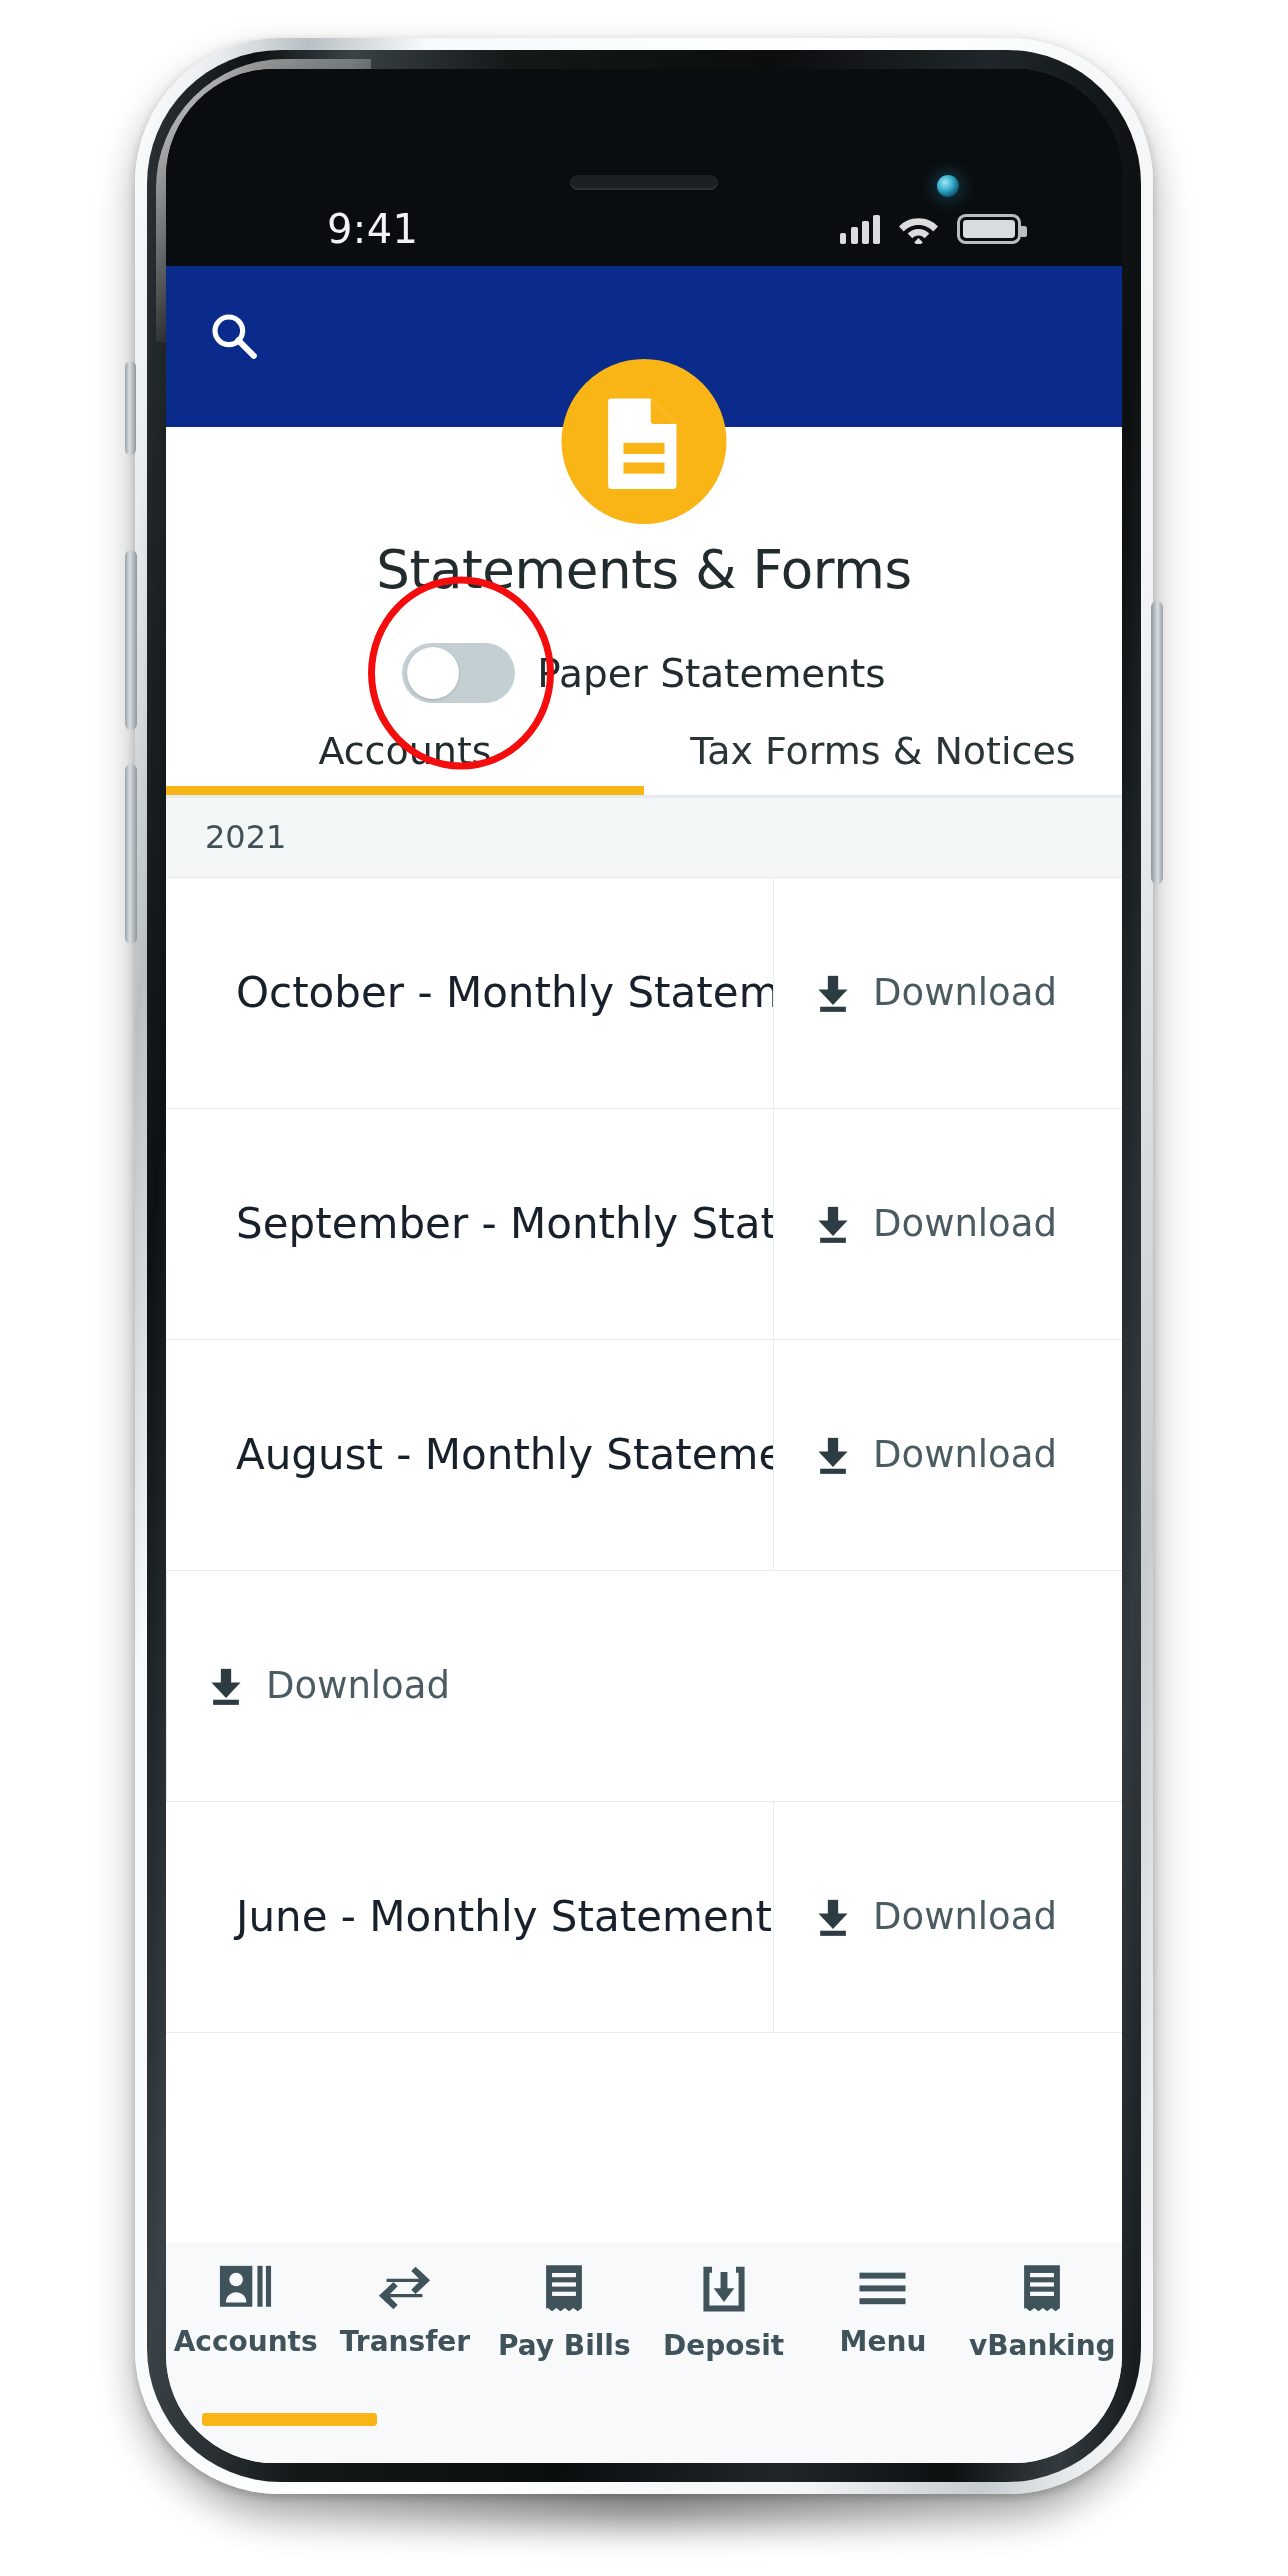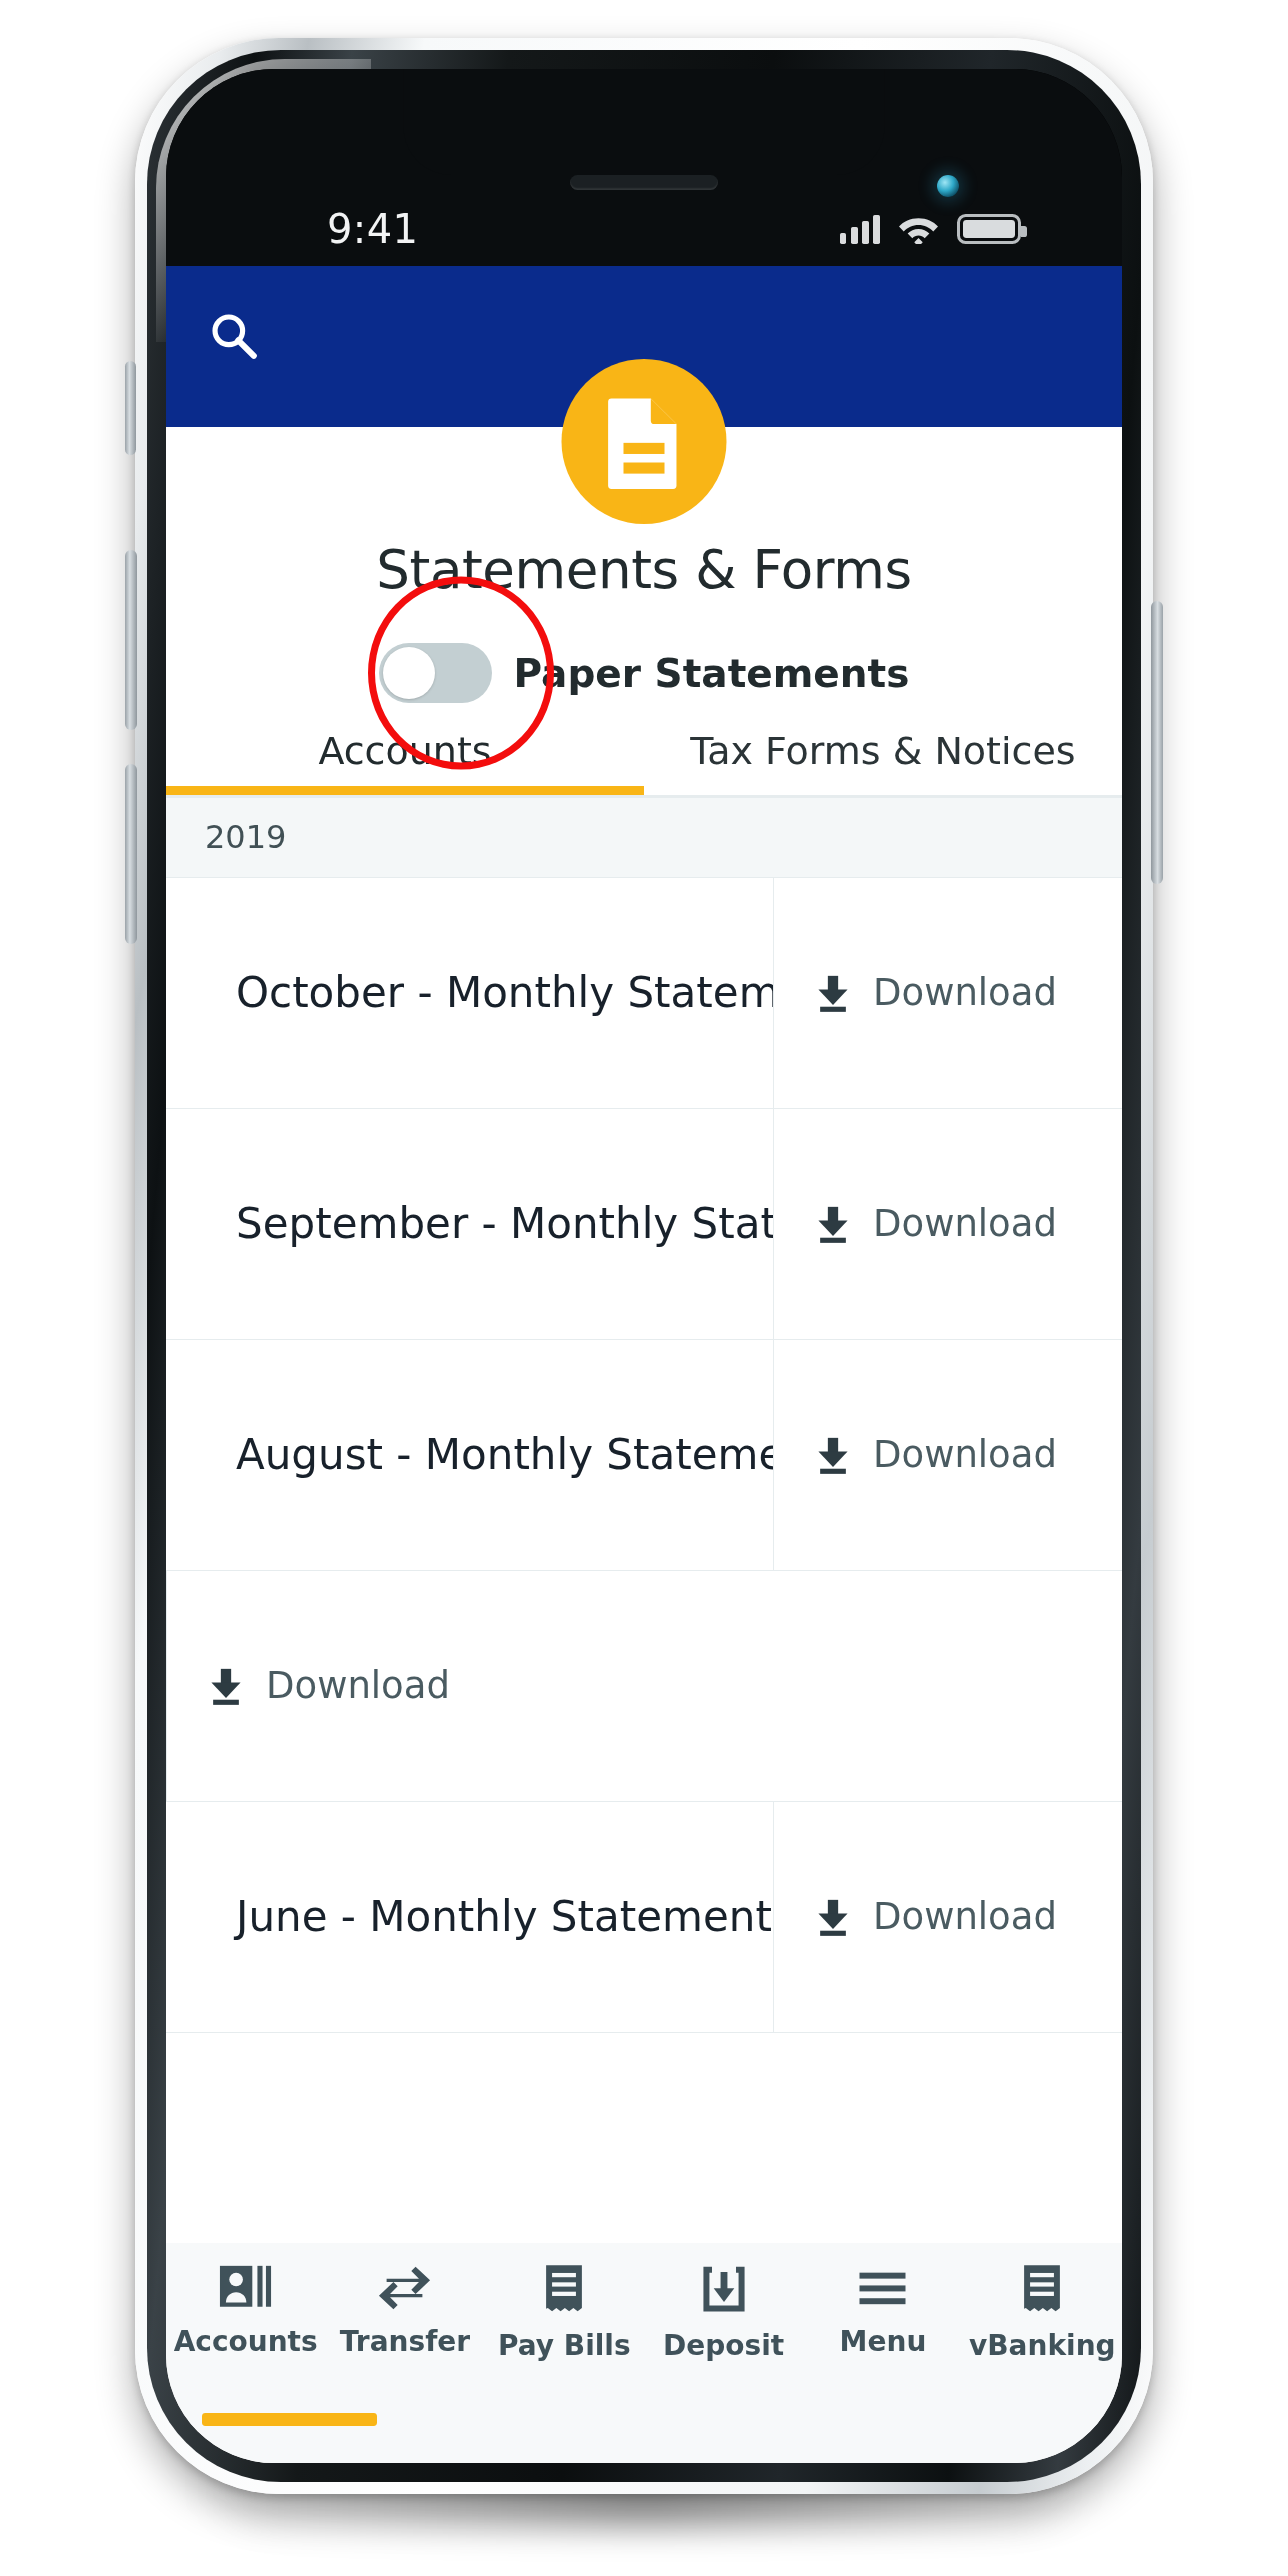--- a/index.html
+++ b/index.html
@@ -102,21 +102,21 @@
   }
 
   .title{
     text-align:center;margin-top:112px;font-size:53px;color:#222b2e;
     font-family:"DejaVu Sans",sans-serif;font-weight:400;letter-spacing:-0.4px;
   }
 
   
   .toggle-row{
     position:relative;display:flex;align-items:center;justify-content:center;
-    margin-top:43px;gap:22px;font-weight:bold;
+    margin-top:43px;gap:22px;
   }
   .toggle{
     width:113px;height:60px;border-radius:34px;background:#c3cfd2;
     position:relative;flex:0 0 auto;
   }
   .toggle .knob{
     position:absolute;left:4.3px;top:4.3px;width:52px;height:52px;border-radius:50%;
     background:#ffffff;box-shadow:0 0.9px 2.6px rgba(0,0,0,.18);
   }
   .toggle-label{font-size:39px;color:#222b2e;}
@@ -244,21 +244,21 @@
           <div class="annot-ellipse"></div>
         </div>
 
         <div class="tabs">
           <div class="tab">Accounts</div>
           <div class="tab inactive">Tax Forms &amp; Notices</div>
           <div class="tab-underline"></div>
         </div>
         <div class="tabs-base"></div>
 
-        <div class="year">2019</div>
+        <div class="year">2021</div>
 
         <div class="row">
           <div class="row-title">October - Monthly Statement</div>
           <div class="row-action">
             <span>
               <svg width="36" height="38" viewBox="0 0 42 44">
                 <rect x="15" y="2" width="12" height="18" fill="#2d3b42"></rect>
                 <path d="M4 18h34L21 36 4 18z" fill="#2d3b42"></path>
                 <rect x="6" y="38" width="30" height="6" fill="#2d3b42"></rect>
               </svg>

